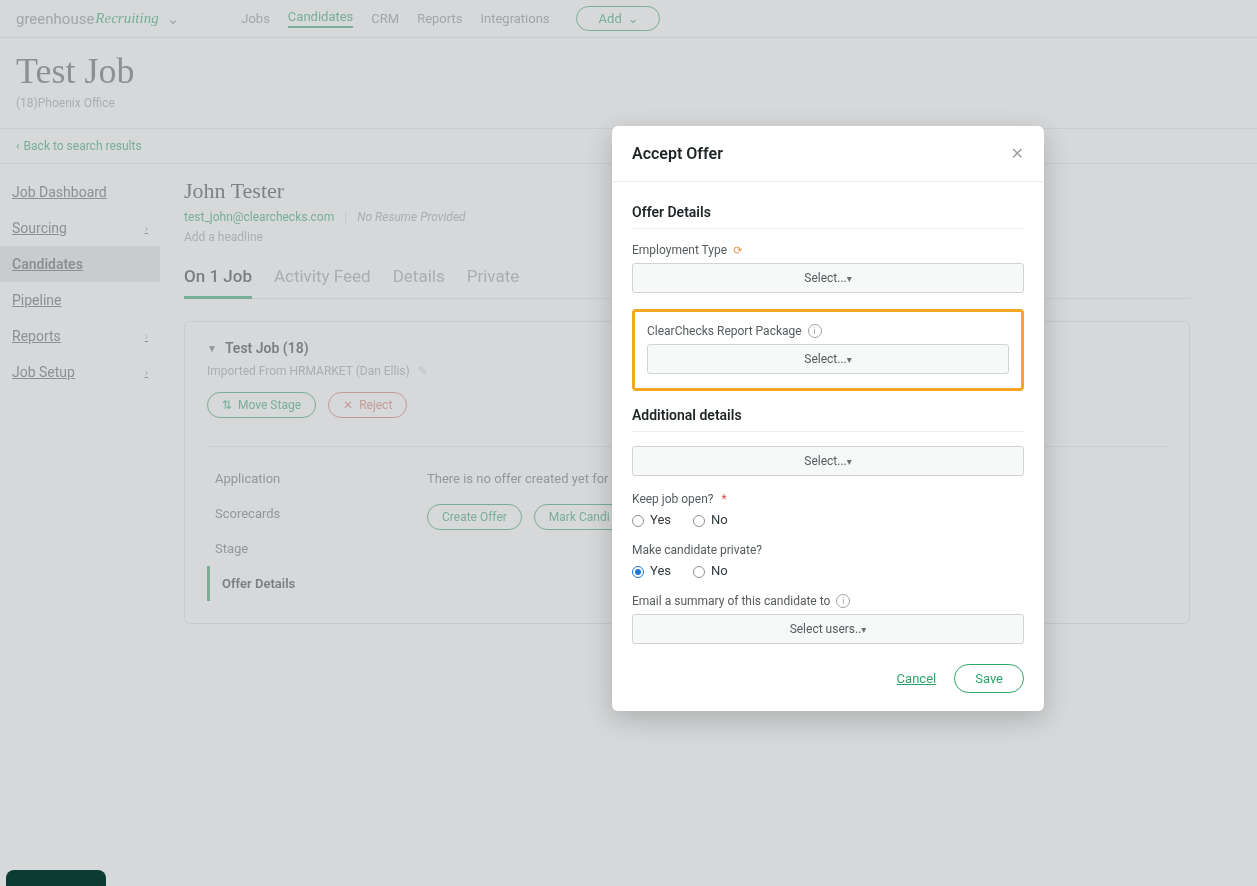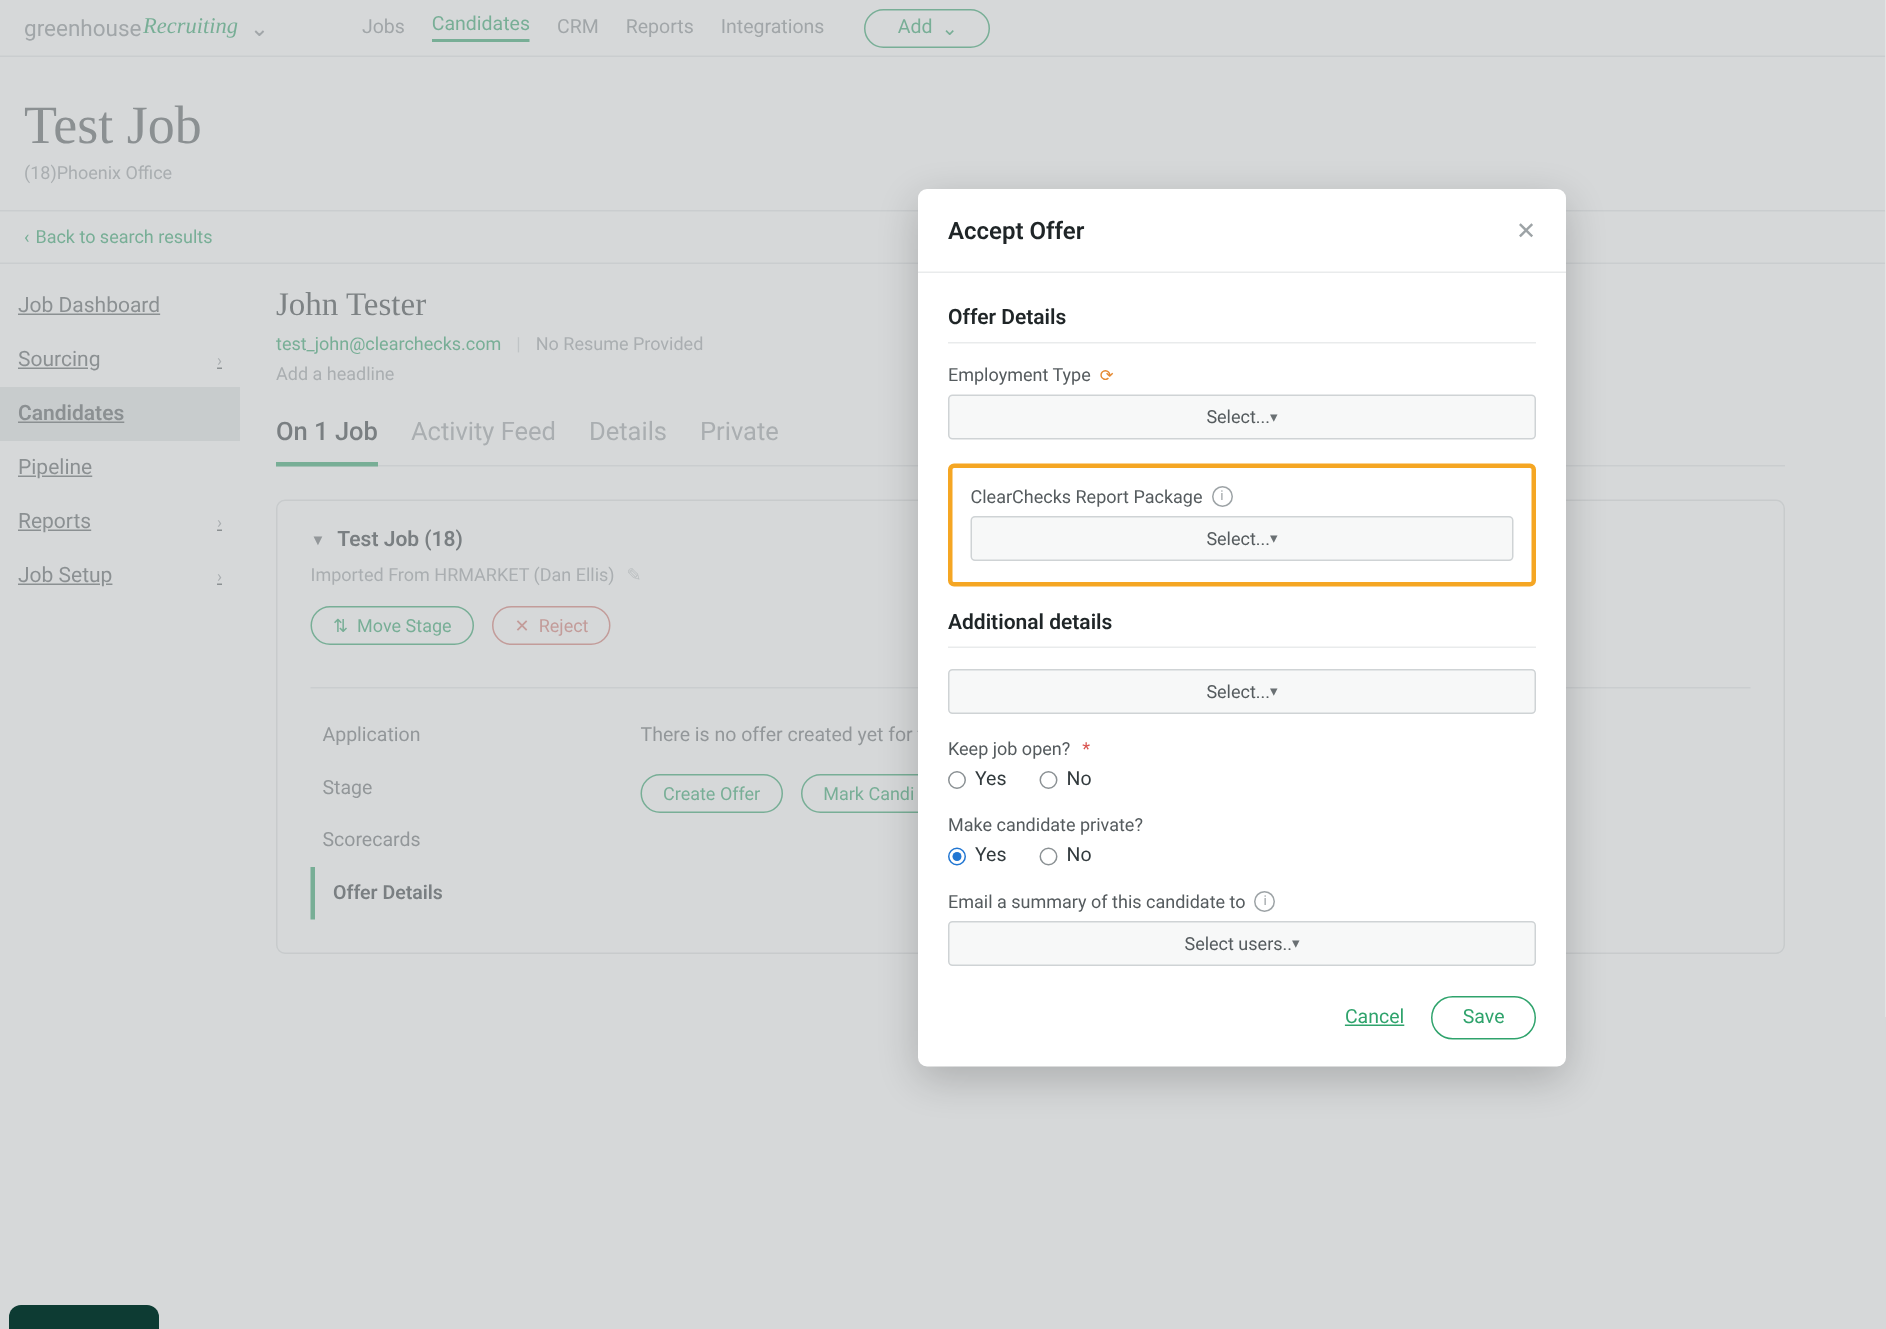--- a/index.html
+++ b/index.html
@@ -35,21 +35,21 @@
     border-radius: 16px;
     padding: 4px 20px 4px 22px;
     display:flex; align-items:center;
     font-size:13px;
     cursor:pointer;
     background:#fff;
   }
   .add-btn .caret { margin-left:6px; }
   
   .page-header { padding: 10px 16px 18px 16px; border-bottom:1px solid #e5e7e8;}
-  .page-title { font-family: Georgia, serif; font-size:36px; color:#5a6063; margin:14px 0 4px 0;}
+  .page-title { font-family: Georgia, serif; font-size:36px; color:#5a6063; margin:2px 0 4px 0;}
   .page-sub { color:#9da3a6; font-size:12px; }
   .backline { padding:10px 16px; border-bottom:1px solid #e5e7e8; color:#2fa36c; font-size:12px; display:flex; align-items:center;}
   .backline .chev { margin-right:4px; }
   
   .main { display:flex; }
   .sidebar { width:160px; padding-top:10px;}
   .side-item {
     padding:10px 12px;
     color:#5a6063;
     font-size:14px;
@@ -58,21 +58,21 @@
     text-decoration:underline;
   }
   .side-item.active { background:#e1e4e5; font-weight:600; }
   .side-chev { color:#9da3a6; font-size:11px;}
   
   .content { flex:1; padding:14px 30px 0 24px; max-width:1060px;}
   .cand-name { font-family: Georgia, serif; font-size:22px; color:#3a4043; }
   .cand-meta { margin-top:6px; color:#9da3a6; font-size:12px; display:flex; gap:10px; align-items:center;}
   .cand-meta .email{ color:#2fa36c;}
   .cand-meta .sep { color:#cfd3d5;}
-  .cand-meta .italic{ }
+  .cand-meta .italic{ font-style:italic;}
   .headline-add { color:#9da3a6; font-size:12px; margin-top:6px; cursor:pointer;}
   .tabs { display:flex; gap:22px; margin-top:22px; border-bottom:1px solid #e5e7e8; }
   .tab { padding-bottom:10px; font-size:17px; color:#9da3a6; cursor:pointer;}
   .tab.active { color:#333b3e; border-bottom:3px solid #2fa36c; margin-bottom:-1px; font-weight:500;}
   .job-card {
     border:1px solid #dfe2e3;
     border-radius:6px;
     margin-top:22px;
     padding:18px 22px 22px 22px;
   }
@@ -222,22 +222,22 @@
         </div>
         <div class="pill-btn red">
           <span>✕</span>
           <span>Reject</span>
         </div>
       </div>
 
       <div class="sub-row">
         <div class="sub-nav">
           <div class="snitem">Application</div>
+          <div class="snitem">Scorecards</div>
           <div class="snitem">Stage</div>
-          <div class="snitem">Scorecards</div>
           <div class="snitem active">Offer Details</div>
         </div>
         <div class="sub-body">
           <div class="no-offer">There is no offer created yet for th</div>
           <div class="offer-btns">
             <div class="pill-btn green">
                 <span>Create Offer</span>
               </div>
             <div class="pill-btn green">
                 <span>Mark Candi</span>

